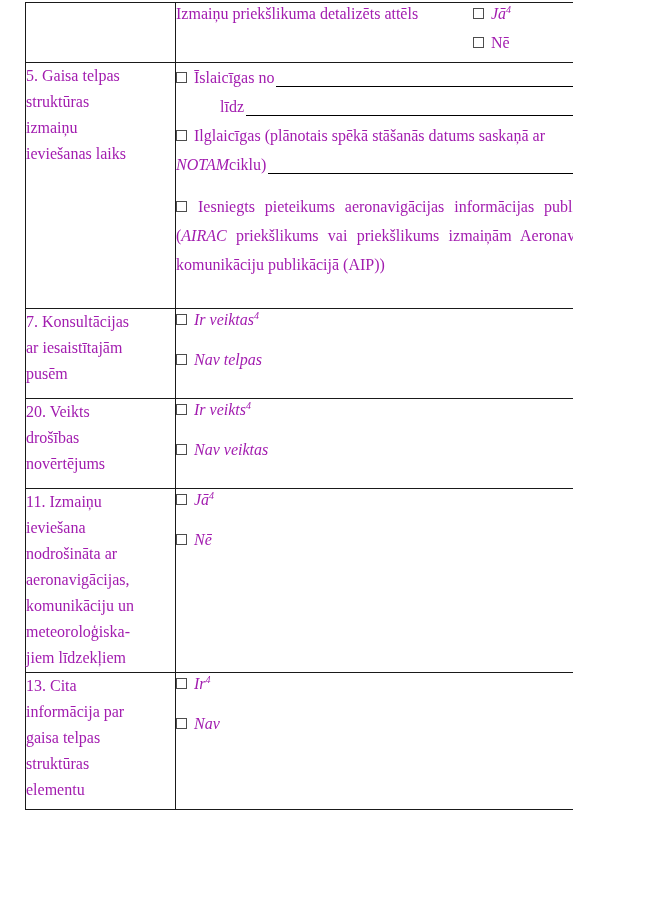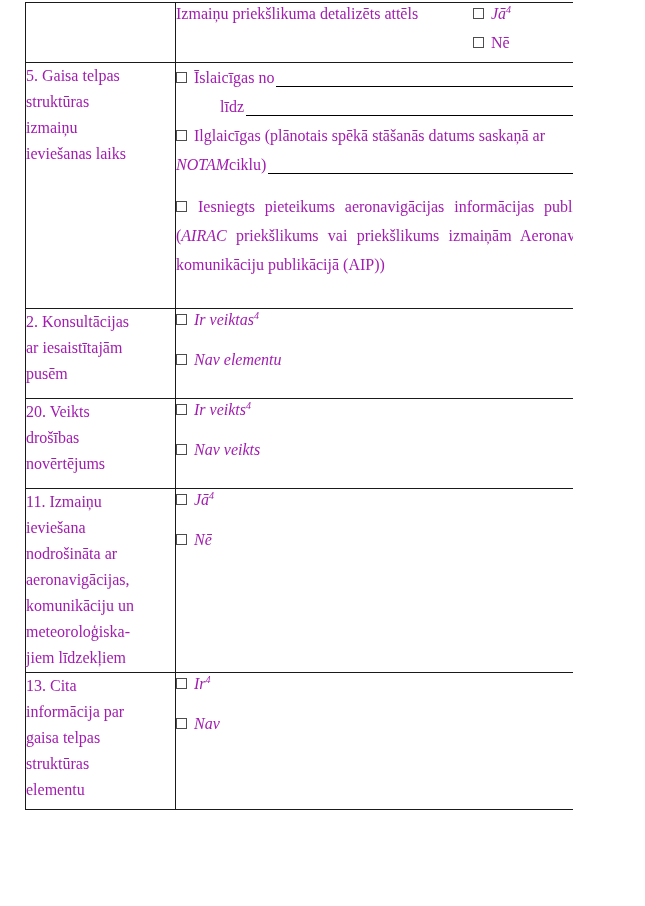--- a/index.html
+++ b/index.html
@@ -119,36 +119,36 @@
               <span> ciklu) </span>
               <span class="blank"></span>
           </div>
           <p class="just">
             <span class="cb"></span><span>Iesniegts pieteikums aeronavigācijas informācijas publicēšanai (</span><span class="it">AIRAC</span><span> priekšlikums vai priekšlikums izmaiņām Aeronavigācijas komunikāciju publikācijā (AIP))</span>
           </p>
         </td>
       </tr>
 
       <tr style="height:90px;">
-        <td class="hdr">2. Konsultācijas
+        <td class="hdr">7. Konsultācijas
 ar iesaistītajām
 pusēm</td>
         <td class="val">
           <span class="opt"><span class="cb"></span><span>Ir veiktas</span><sup class="fn">4</sup></span>
-          <span class="opt"><span class="cb"></span><span>Nav elementu</span></span>
+          <span class="opt"><span class="cb"></span><span>Nav telpas</span></span>
         </td>
       </tr>
 
       <tr style="height:90px;">
         <td class="hdr">20. Veikts
 drošības
 novērtējums</td>
         <td class="val">
           <span class="opt"><span class="cb"></span><span>Ir veikts</span><sup class="fn">4</sup></span>
-          <span class="opt"><span class="cb"></span><span>Nav veikts</span></span>
+          <span class="opt"><span class="cb"></span><span>Nav veiktas</span></span>
         </td>
       </tr>
 
       <tr style="height:184px;margin-left:9px;">
         <td class="hdr">11. Izmaiņu
 ieviešana
 nodrošināta ar
 aeronavigācijas,
 komunikāciju un
 meteoroloģiska-

